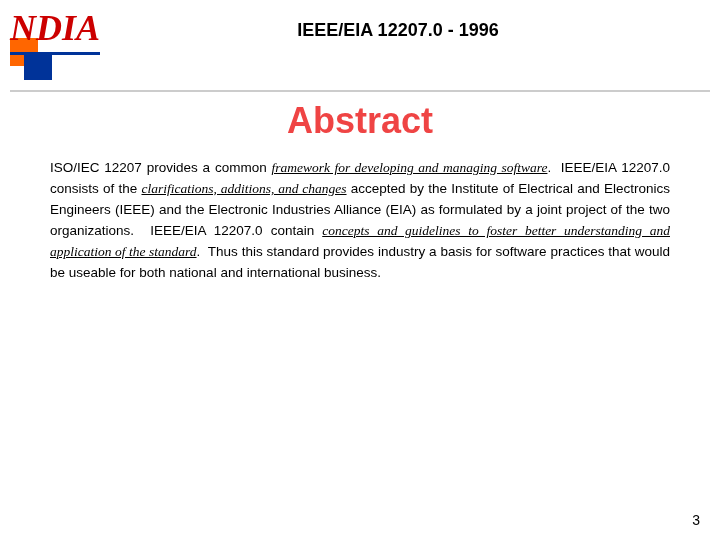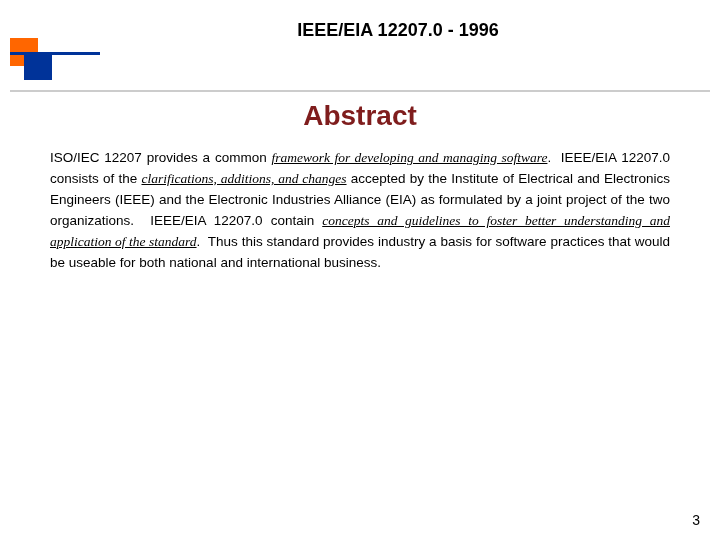--- a/index.html
+++ b/index.html
@@ -110,23 +110,23 @@
 
     
     .abstract-container {
       position: absolute;
       top: 100px;
       left: 50px;
       right: 50px;
     }
 
     .abstract-title {
-      font-size: 28px;
+      font-size: 36px;
       font-weight: bold;
-      color: #7f1d1d;
+      color: #ef4444;
       text-align: center;
       margin-bottom: 16px;
     }
 
     .abstract-body {
       font-size: 13.5px;
       color: #000000;
       line-height: 1.55;
       text-align: justify;
     }
@@ -145,20 +145,21 @@
       bottom: 12px;
       right: 20px;
       font-size: 14px;
       color: #000000;
     }
   </style>
 </head>
 <body>
 
 <div class="logo-area">
+  <div class="ndia-text">NDIA</div>
   <div class="logo-squares">
     <div class="sq-orange"></div>
     <div class="sq-blue"></div>
   </div>
   <div class="logo-line"></div>
 </div>
 
 <div class="header">
   <div class="header-title">IEEE/EIA 12207.0 - 1996</div>
 </div>

